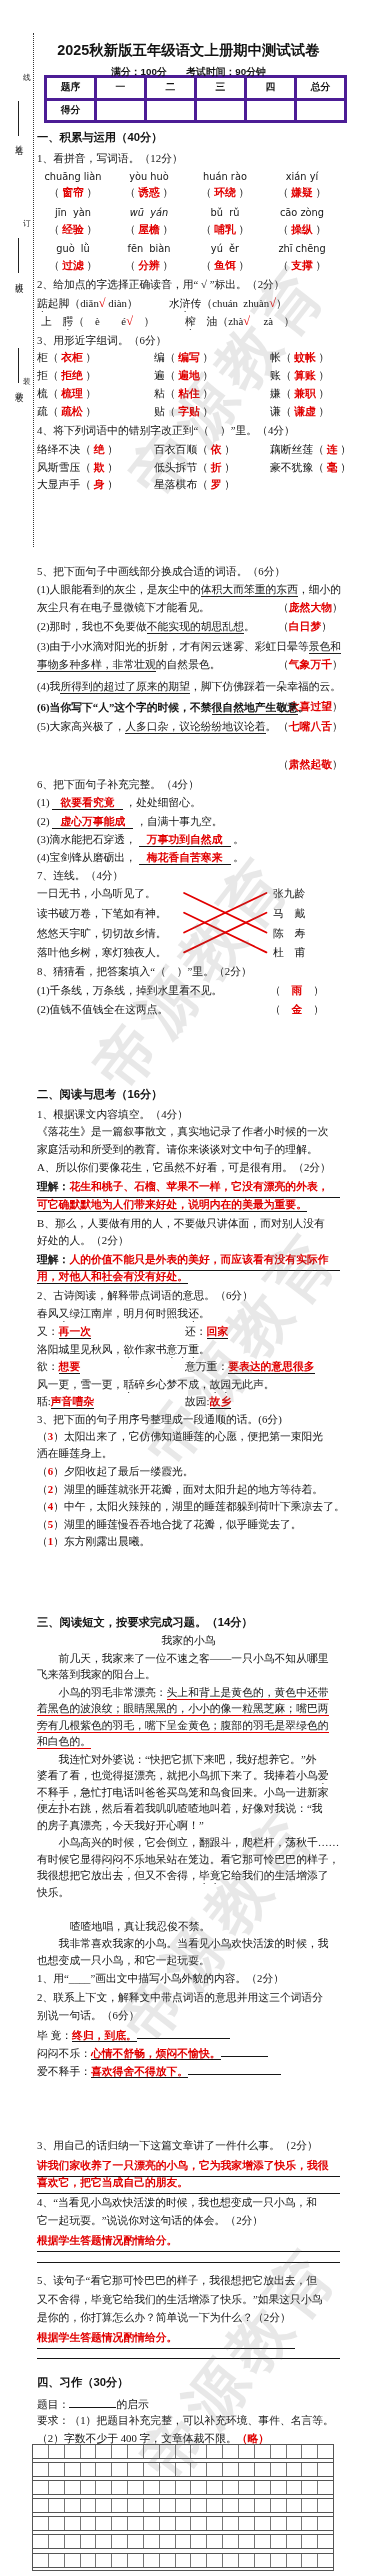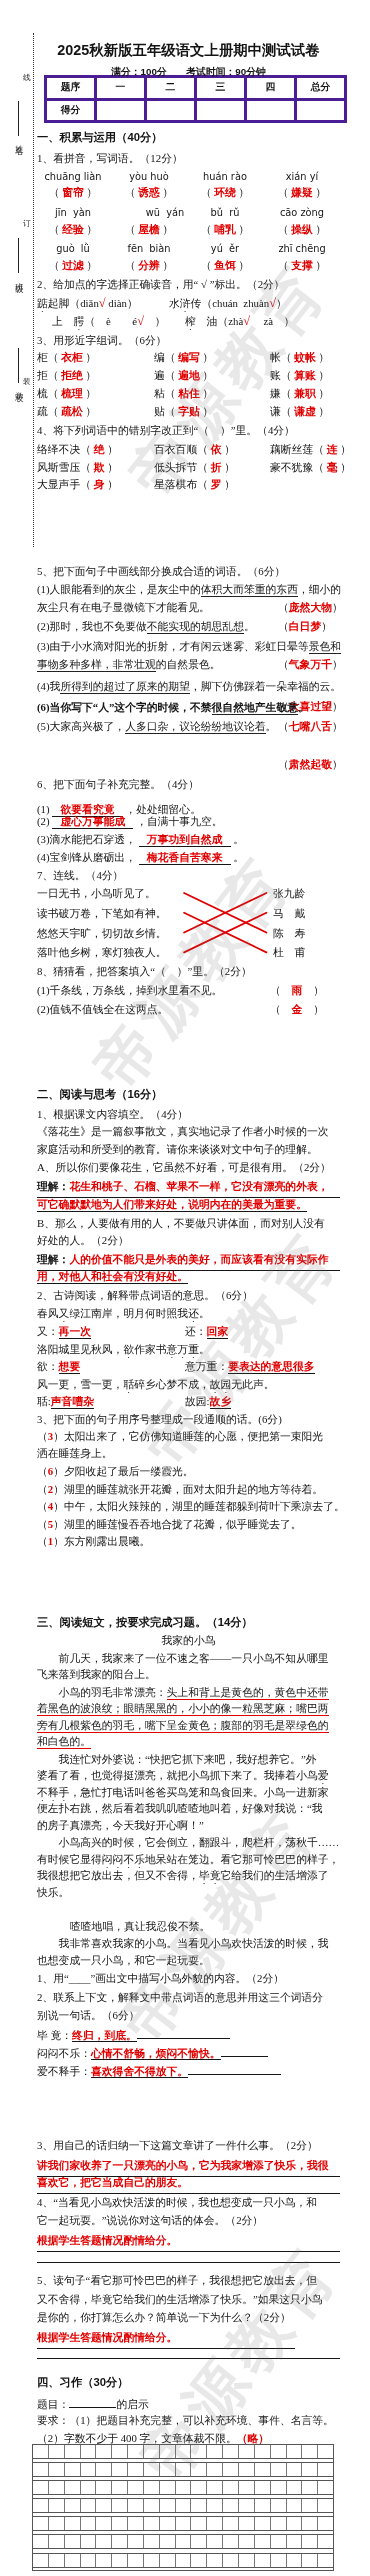--- a/index.html
+++ b/index.html
@@ -101,21 +101,21 @@
       <span class="cell c" style="left: 229px; width: 72px;"><span class="run py">xián yí</span></span>
     </div>
     <div class="line " style="top: 185px; left: 37px; width: 303px;">
       <span class="cell c" style="left: 0px; width: 72px;"><span class="run ">（ </span><span class="run r">窗帘</span><span class="run "> ）</span></span>
       <span class="cell c" style="left: 76px; width: 72px;"><span class="run ">（ </span><span class="run r">诱惑</span><span class="run "> ）</span></span>
       <span class="cell c" style="left: 152px; width: 72px;"><span class="run ">（ </span><span class="run r">环绕</span><span class="run "> ）</span></span>
       <span class="cell c" style="left: 229px; width: 72px;"><span class="run ">（ </span><span class="run r">嫌疑</span><span class="run "> ）</span></span>
     </div>
     <div class="line " style="top: 205px; left: 37px; width: 303px;">
       <span class="cell c" style="left: 0px; width: 72px;"><span class="run py">jīn  yàn</span></span>
-      <span class="cell c" style="left: 92px; width: 72px;"><span class="run py">wū  yán</span></span>
+      <span class="cell c" style="left: 76px; width: 72px; font-style: italic;"><span class="run py">wū  yán</span></span>
       <span class="cell c" style="left: 152px; width: 72px;"><span class="run py">bǔ  rǔ</span></span>
       <span class="cell c" style="left: 229px; width: 72px;"><span class="run py">cāo zòng</span></span>
     </div>
     <div class="line " style="top: 222px; left: 37px; width: 303px;">
       <span class="cell c" style="left: 0px; width: 72px;"><span class="run ">（ </span><span class="run r">经验</span><span class="run "> ）</span></span>
       <span class="cell c" style="left: 76px; width: 72px;"><span class="run ">（ </span><span class="run r">屋檐</span><span class="run "> ）</span></span>
       <span class="cell c" style="left: 152px; width: 72px;"><span class="run ">（ </span><span class="run r">哺乳</span><span class="run "> ）</span></span>
       <span class="cell c" style="left: 229px; width: 72px;"><span class="run ">（ </span><span class="run r">操纵</span><span class="run "> ）</span></span>
     </div>
     <div class="line " style="top: 241px; left: 37px; width: 303px;">
@@ -129,21 +129,21 @@
       <span class="cell c" style="left: 76px; width: 72px;"><span class="run ">（ </span><span class="run r">分辨</span><span class="run "> ）</span></span>
       <span class="cell c" style="left: 152px; width: 72px;"><span class="run ">（ </span><span class="run r">鱼饵</span><span class="run "> ）</span></span>
       <span class="cell c" style="left: 229px; width: 72px;"><span class="run ">（ </span><span class="run r">支撑</span><span class="run "> ）</span></span>
     </div>
     <div class="line " style="top: 277px; left: 37px; width: 303px;"><span class="run ">2、给加点的字选择正确读音，用“ √ ”标出。（2分）</span></div>
     <div class="line " style="top: 296px; left: 37px; width: 303px;">
       <span class="cell " style="left: 0px;"><span class="run dot">踮</span><span class="run ">起脚（diǎn</span><span class="run ck">√</span><span class="run "> diàn）</span></span>
       <span class="cell " style="left: 132px;"><span class="run ">水</span><span class="run dot">浒</span><span class="run ">传（chuán  zhuàn</span><span class="run ck">√</span><span class="run ">）</span></span>
     </div>
     <div class="line " style="top: 314px; left: 37px; width: 303px;">
-      <span class="cell " style="left: 15px;"><span class="run ">上　</span><span class="run dot">腭</span><span class="run ">（　è　　é</span><span class="run ck">√</span><span class="run ">　）</span></span>
+      <span class="cell " style="left: 4px;"><span class="run ">上　</span><span class="run dot">腭</span><span class="run ">（　è　　é</span><span class="run ck">√</span><span class="run ">　）</span></span>
       <span class="cell " style="left: 148px;"><span class="run dot">榨</span><span class="run ">　油（zhà</span><span class="run ck">√</span><span class="run ">　 zà　）</span></span>
     </div>
     <div class="line " style="top: 333px; left: 37px; width: 303px;"><span class="run ">3、用形近字组词。（6分）</span></div>
     <div class="line " style="top: 350px; left: 37px; width: 303px;">
       <span class="cell " style="left: 0px;"><span class="run ">柜（ </span><span class="run r">衣柜</span><span class="run "> ）</span></span>
       <span class="cell " style="left: 117px;"><span class="run ">编（ </span><span class="run r">编写</span><span class="run "> ）</span></span>
       <span class="cell " style="left: 233px;"><span class="run ">帐（ </span><span class="run r">蚊帐</span><span class="run "> ）</span></span>
     </div>
     <div class="line " style="top: 368px; left: 37px; width: 303px;">
       <span class="cell " style="left: 0px;"><span class="run ">拒（ </span><span class="run r">拒绝</span><span class="run "> ）</span></span>
@@ -196,21 +196,21 @@
     </div>
     <div class="line " style="top: 719px; left: 37px; width: 303px;">
       <span class="cell " style="left: 0px;"><span class="run ">(5)大家高兴极了，</span><span class="run u">人多口杂，议论纷纷地议论着</span><span class="run ">。</span></span>
       <span class="cell " style="left: 241px;"><span class="run ">（</span><span class="run r">七嘴八舌</span><span class="run ">）</span></span>
     </div>
     <div class="line " style="top: 700px; left: 37px; width: 303px; font-weight: bold;"><span class="run ">(6)当你写下“人”这个字的时候，不禁</span><span class="run u">很自然地产生敬意</span><span class="run ">。</span></div>
     <div class="line " style="top: 757px; left: 37px; width: 303px;">
       <span class="cell " style="left: 241px;"><span class="run ">（</span><span class="run r">肃然起敬</span><span class="run ">）</span></span>
     </div>
     <div class="line " style="top: 777px; left: 37px; width: 303px;"><span class="run ">6、把下面句子补充完整。（4分）</span></div>
-    <div class="line " style="top: 795px; left: 37px; width: 303px; margin-top: 7px;"><span class="run ">(1) </span><span class="run ru">欲要看究竟</span><span class="run "> ，处处细留心。</span></div>
+    <div class="line " style="top: 795px; left: 37px; width: 303px;"><span class="run ">(1) </span><span class="run ru">欲要看究竟</span><span class="run "> ，处处细留心。</span></div>
     <div class="line " style="top: 814px; left: 37px; width: 303px;"><span class="run ">(2) </span><span class="run ru">虚心万事能成</span><span class="run "> ，自满十事九空。</span></div>
     <div class="line " style="top: 832px; left: 37px; width: 303px;"><span class="run ">(3)滴水能把石穿透， </span><span class="run ru">万事功到自然成</span><span class="run "> 。</span></div>
     <div class="line " style="top: 850px; left: 37px; width: 303px;"><span class="run ">(4)宝剑锋从磨砺出， </span><span class="run ru">梅花香自苦寒来</span><span class="run "> 。</span></div>
     <div class="line " style="top: 868px; left: 37px; width: 303px;"><span class="run ">7、连线。（4分）</span></div>
     <div class="line " style="top: 886px; left: 37px; width: 303px;">
       <span class="cell " style="left: 0px;"><span class="run ">一日无书，小鸟听见了。</span></span>
       <span class="cell " style="left: 236px;"><span class="run ">张九龄</span></span>
     </div>
     <div class="line " style="top: 906px; left: 37px; width: 303px;">
       <span class="cell " style="left: 0px;"><span class="run ">读书破万卷，下笔如有神。</span></span>

